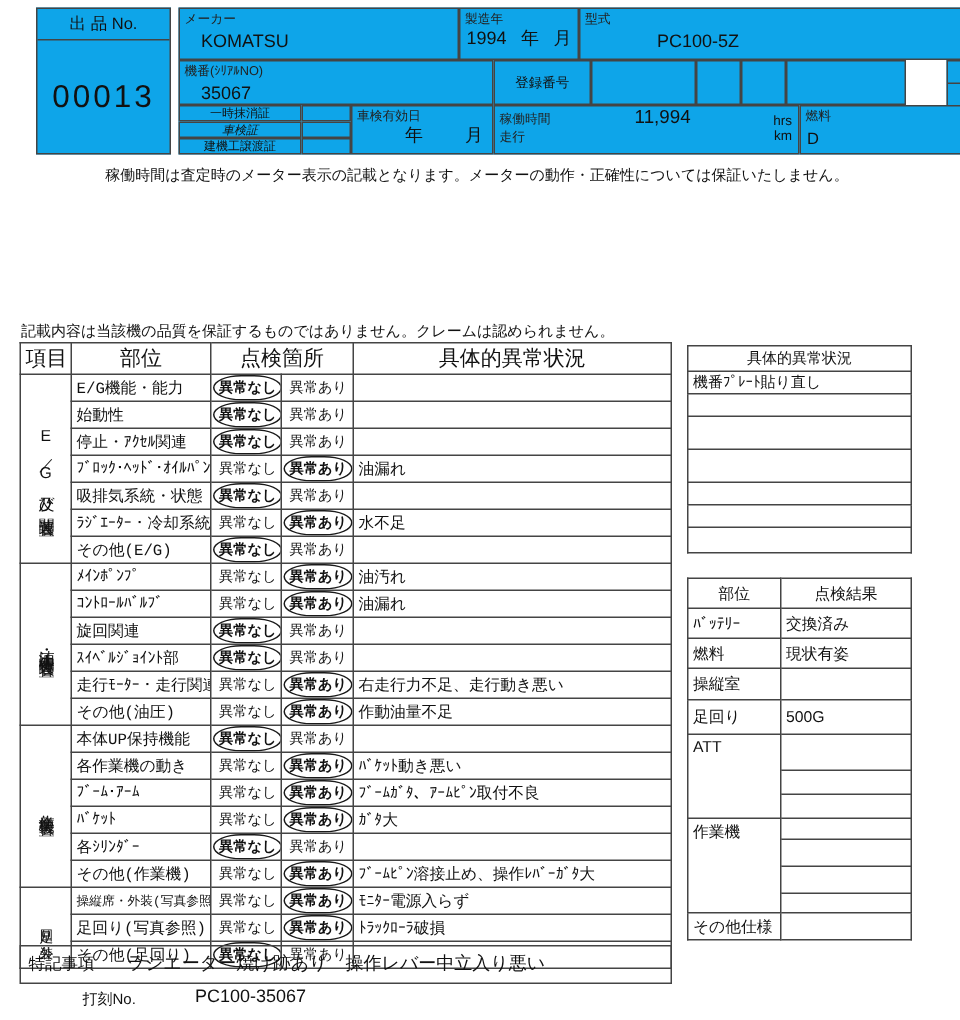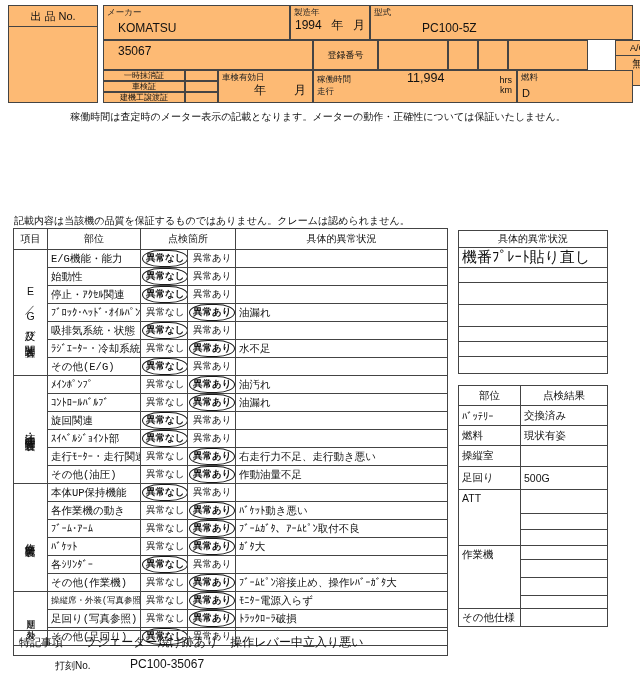--- a/index.html
+++ b/index.html
@@ -1,89 +1,91 @@
 <!DOCTYPE html>
 <html><head>
 <meta charset="utf-8">
 <style>
   html,body{margin:0;padding:0;background:#fff;}
   body{font-family:"Liberation Sans","DejaVu Sans",sans-serif;color:#111;}
   #page{position:relative;width:640px;height:680px;background:#fff;overflow:hidden;}
-  .cell{position:absolute;border:1px solid #444;box-sizing:border-box;background:#fdba74;}
+  .cell{position:absolute;border:1px solid #444;box-sizing:border-box;background:#0ea5e9;margin-left:16px;}
   .lbl{font-size:8.5px;color:#222;padding:1px 3px;display:block;line-height:1.2;}
   .val{font-size:12px;padding:0 4px;line-height:1.2;}
   .abs{position:absolute;}
   
   table{border-collapse:collapse;table-layout:fixed;}
   td{border:1px solid #444;padding:0 3px;overflow:hidden;white-space:nowrap;}
   .main{position:absolute;left:13px;top:228px;width:435px;}
   .main td{font-size:10.5px;}
-  .main .thd{text-align:center;font-size:10px;height:20px;margin-top:40px;}
+  .main .thd{text-align:center;font-size:14px;height:20px;margin-top:40px;}
   .vert{writing-mode:vertical-rl;text-orientation:upright;text-align:center;font-size:10.5px;letter-spacing:1px;padding:2px 0;white-space:normal;}
   .part{font-size:10.5px;font-family:Liberation Mono, monospace;}
   .chk{text-align:center;padding:0 1px;}
   .mark{display:inline-block;font-size:9.5px;padding:1px 3px;border:1.5px solid transparent;border-radius:50%/62%;}
   .mark.circled{border-color:#1a1a1a;font-weight:600;}
   .detail{font-size:10px;}
   
   .rabn{position:absolute;left:458px;top:230px;width:150px;}
-  .rabn td{font-size:15px;}
+  .rabn td{font-size:10px;}
   .rabn .thd{text-align:center;font-size:10px;}
   .rres{position:absolute;left:458px;top:385px;width:150px;}
   .rres td{font-size:10.5px;}
   .rres .thd{text-align:center;font-size:10.5px;}
   .topcell{vertical-align:top;padding-top:2px;}
   .notebox{position:absolute;left:13px;top:630px;width:435px;height:26px;border:1px solid #444;box-sizing:border-box;font-size:12px;padding:3px 5px;}
   .notebox .nlabel{font-size:11px;margin-right:18px;}
   .smalltext{font-size:10px;}
 </style>
 </head>
 <body>
 
 <div id="page">
 
   <div class="cell" style="left:8px;top:5px;width:90px;height:98px;">
     <div style="border-bottom:1px solid #444;height:20px;text-align:center;font-size:11px;line-height:20px;">出 品 No.</div>
+    <div style="height:76px;display:flex;align-items:center;justify-content:center;font-size:21px;letter-spacing:2px;">00013</div>
   </div>
 
   <div class="cell" style="left:103px;top:5px;width:187px;height:35px;">
     <span class="lbl">メーカー</span>
     <span class="val" style="padding-left:14px;">KOMATSU</span>
   </div>
   <div class="cell" style="left:290px;top:5px;width:80px;height:35px;">
     <span class="lbl">製造年</span>
     <span class="val" style="display:flex;justify-content:space-between;padding:0 4px;">
       <span>1994</span>
       <span>年</span>
       <span>月</span>
     </span>
   </div>
   <div class="cell" style="left:370px;top:5px;width:263px;height:35px;">
     <span class="lbl">型式</span>
     <span class="val" style="padding-left:51px;">PC100-5Z</span>
   </div>
 
   <div class="cell" style="left:103px;top:40px;width:210px;height:30px;">
+    <span class="lbl">機番(ｼﾘｱﾙNO)</span>
     <span class="val" style="padding-left:14px;">35067</span>
   </div>
   <div class="cell" style="left:313px;top:40px;width:65px;height:30px;display:flex;align-items:center;justify-content:center;font-size:9px;">
     <span>登録番号</span>
   </div>
   <div class="cell" style="left:378px;top:40px;width:70px;height:30px;"></div>
   <div class="cell" style="left:448px;top:40px;width:30px;height:30px;"></div>
   <div class="cell" style="left:478px;top:40px;width:30px;height:30px;"></div>
   <div class="cell" style="left:508px;top:40px;width:80px;height:30px;"></div>
   <div class="cell" style="left:615px;top:40px;width:45px;height:46px;">
     <div style="border-bottom:1px solid #444;height:14px;text-align:center;font-size:9px;line-height:14px;">A/C</div>
     <div style="height:14px;text-align:center;font-size:10.5px;line-height:14px;">無</div>
   </div>
 
   <div class="cell" style="left:103px;top:70px;width:82px;height:11px;font-size:8px;text-align:center;line-height:9px;">一時抹消証</div>
   <div class="cell" style="left:185px;top:70px;width:33px;height:11px;"></div>
-  <div class="cell" style="left:103px;top:81px;width:82px;height:11px;font-size:8px;text-align:center;line-height:9px;">車検証</div>
+  <div class="cell" style="left:103px;top:81px;width:82px;height:11px;font-size:8px;text-align:center;line-height:9px;font-style:italic;">車検証</div>
   <div class="cell" style="left:185px;top:81px;width:33px;height:11px;"></div>
   <div class="cell" style="left:103px;top:92px;width:82px;height:11px;font-size:8px;text-align:center;line-height:9px;">建機工譲渡証</div>
   <div class="cell" style="left:185px;top:92px;width:33px;height:11px;"></div>
 
   <div class="cell" style="left:218px;top:70px;width:95px;height:33px;">
     <span class="lbl">車検有効日</span>
     <span class="val" style="display:flex;justify-content:flex-end;gap:28px;padding-right:6px;">
       <span>年</span>
       <span>月</span>
     </span>

